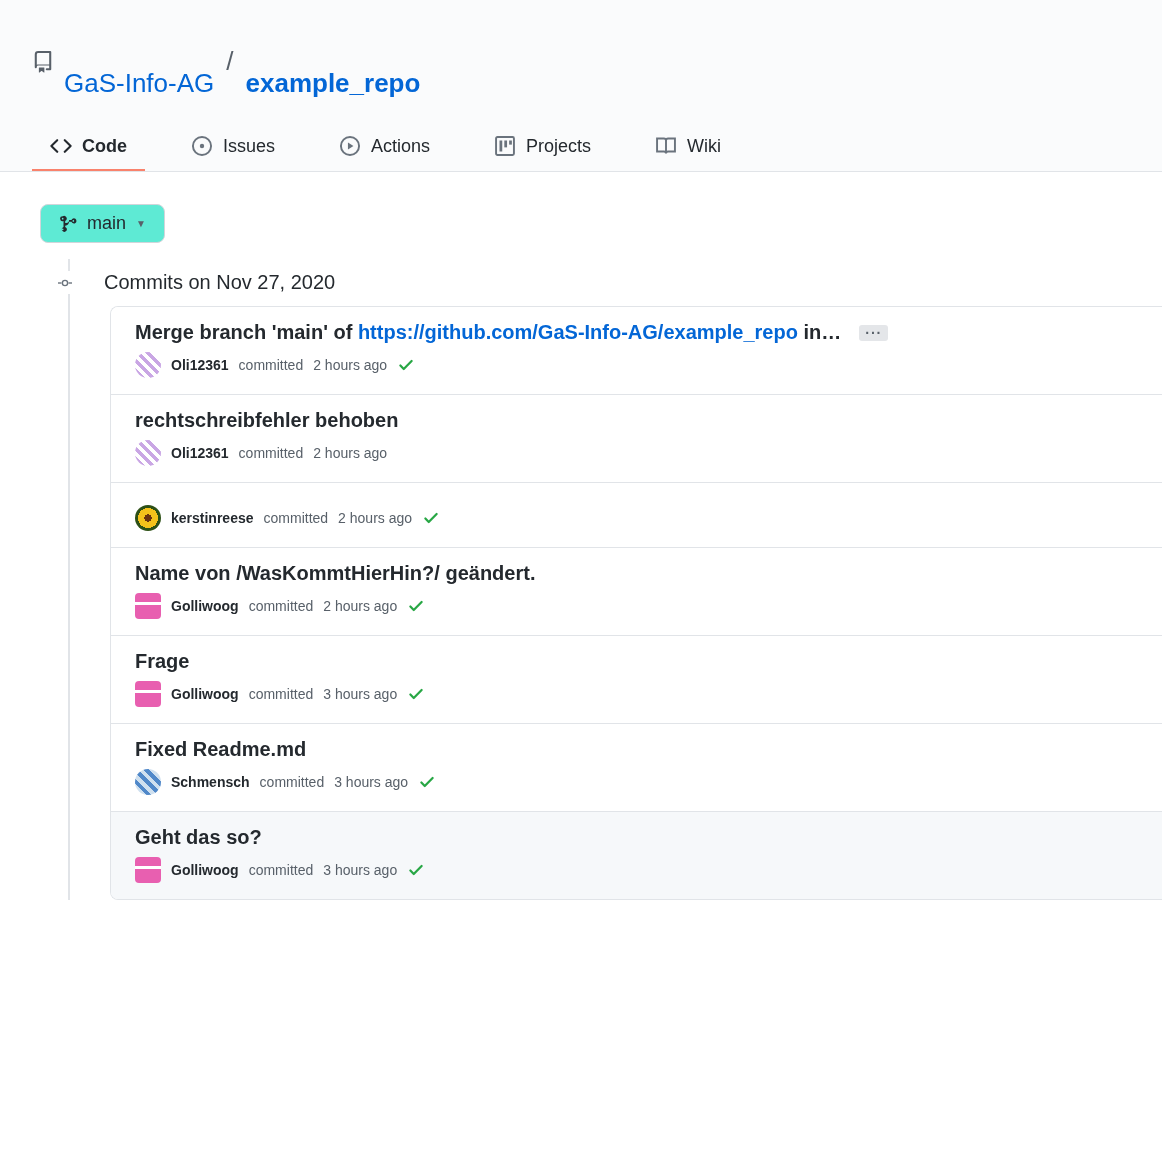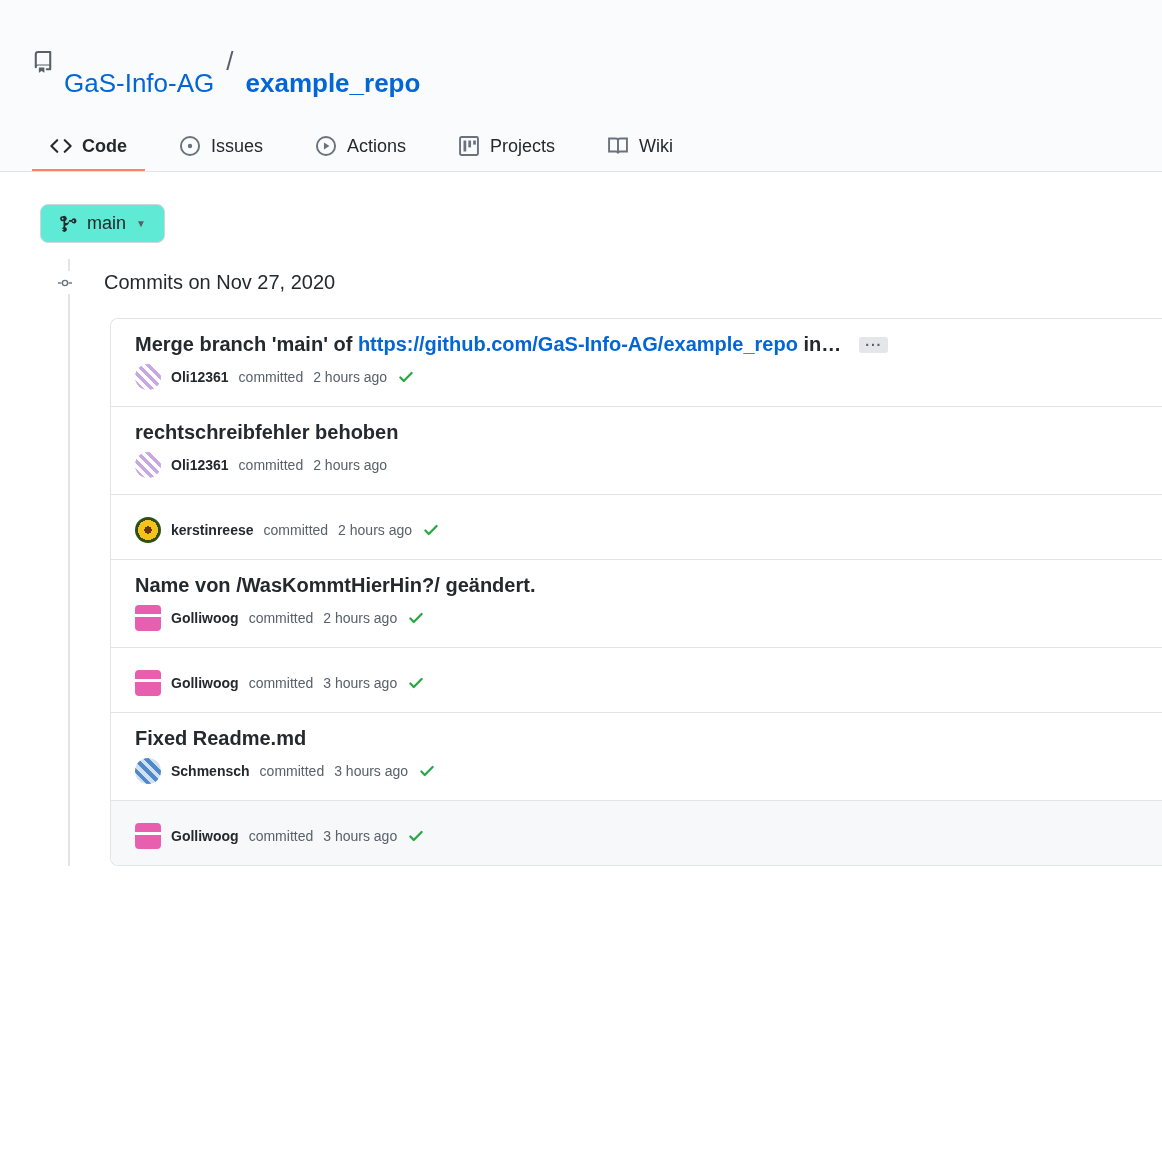--- a/index.html
+++ b/index.html
@@ -25,21 +25,21 @@
   .repo-title a {
     color: #0366d6;
     text-decoration: none;
     margin-top: 44px;
   }
   .repo-title .sep { color: #586069; margin: 0 2px; }
   .repo-title .repo-name { font-weight: 600; }
   .repo-icon { color: #586069; flex-shrink: 0; }
   .tabs {
     display: flex;
-    gap: 16px;
+    gap: 28px;
     font-size: 18px;
   }
   .tab {
     display: flex;
     align-items: center;
     gap: 10px;
     padding: 12px 18px;
     color: #24292e;
     cursor: pointer;
     border-bottom: 2px solid transparent;
@@ -75,21 +75,21 @@
     left: 28px;
     top: -12px;
     bottom: 0;
     width: 2px;
     background: #e1e4e8;
     z-index: 0;
   }
   .group-header { position: relative; z-index: 1; background: #fff; padding: 0; }
   .group-header .dot-icon { background:#fff; padding: 4px 0;}
   .commit-list {
-    margin-top: 24px;
+    margin-top: 12px;
     margin-left: 70px;
     border: 1px solid #e1e4e8;
     border-right: none;
     border-radius: 8px 0 0 8px;
     overflow: hidden;
   }
   .commit {
     padding: 14px 24px 16px 24px;
     border-bottom: 1px solid #e1e4e8;
     background: #fff;
@@ -260,20 +260,23 @@
             <span class="avatar av-golli"></span>
             <span class="author">Golliwoog</span>
             <span>committed</span>
             <span>2 hours ago</span>
             <svg class="check-icon" width="18" height="18" viewBox="0 0 16 16">
               <path fill="none" stroke="currentColor" stroke-width="2" stroke-linecap="round" stroke-linejoin="round" d="M3 8.5l3 3 7-7"></path>
             </svg>
           </div>
         </div>
         <div class="commit">
+          <div class="commit-title">
+            <span>Frage</span>
+          </div>
           <div class="meta">
             <span class="avatar av-golli"></span>
             <span class="author">Golliwoog</span>
             <span>committed</span>
             <span>3 hours ago</span>
             <svg class="check-icon" width="18" height="18" viewBox="0 0 16 16">
               <path fill="none" stroke="currentColor" stroke-width="2" stroke-linecap="round" stroke-linejoin="round" d="M3 8.5l3 3 7-7"></path>
             </svg>
           </div>
         </div>
@@ -285,20 +288,23 @@
             <span class="avatar av-schmensch"></span>
             <span class="author">Schmensch</span>
             <span>committed</span>
             <span>3 hours ago</span>
             <svg class="check-icon" width="18" height="18" viewBox="0 0 16 16">
               <path fill="none" stroke="currentColor" stroke-width="2" stroke-linecap="round" stroke-linejoin="round" d="M3 8.5l3 3 7-7"></path>
             </svg>
           </div>
         </div>
         <div class="commit highlight">
+          <div class="commit-title">
+            <span>Geht das so?</span>
+          </div>
           <div class="meta">
             <span class="avatar av-golli"></span>
             <span class="author">Golliwoog</span>
             <span>committed</span>
             <span>3 hours ago</span>
             <svg class="check-icon" width="18" height="18" viewBox="0 0 16 16">
               <path fill="none" stroke="currentColor" stroke-width="2" stroke-linecap="round" stroke-linejoin="round" d="M3 8.5l3 3 7-7"></path>
             </svg>
           </div>
         </div>

